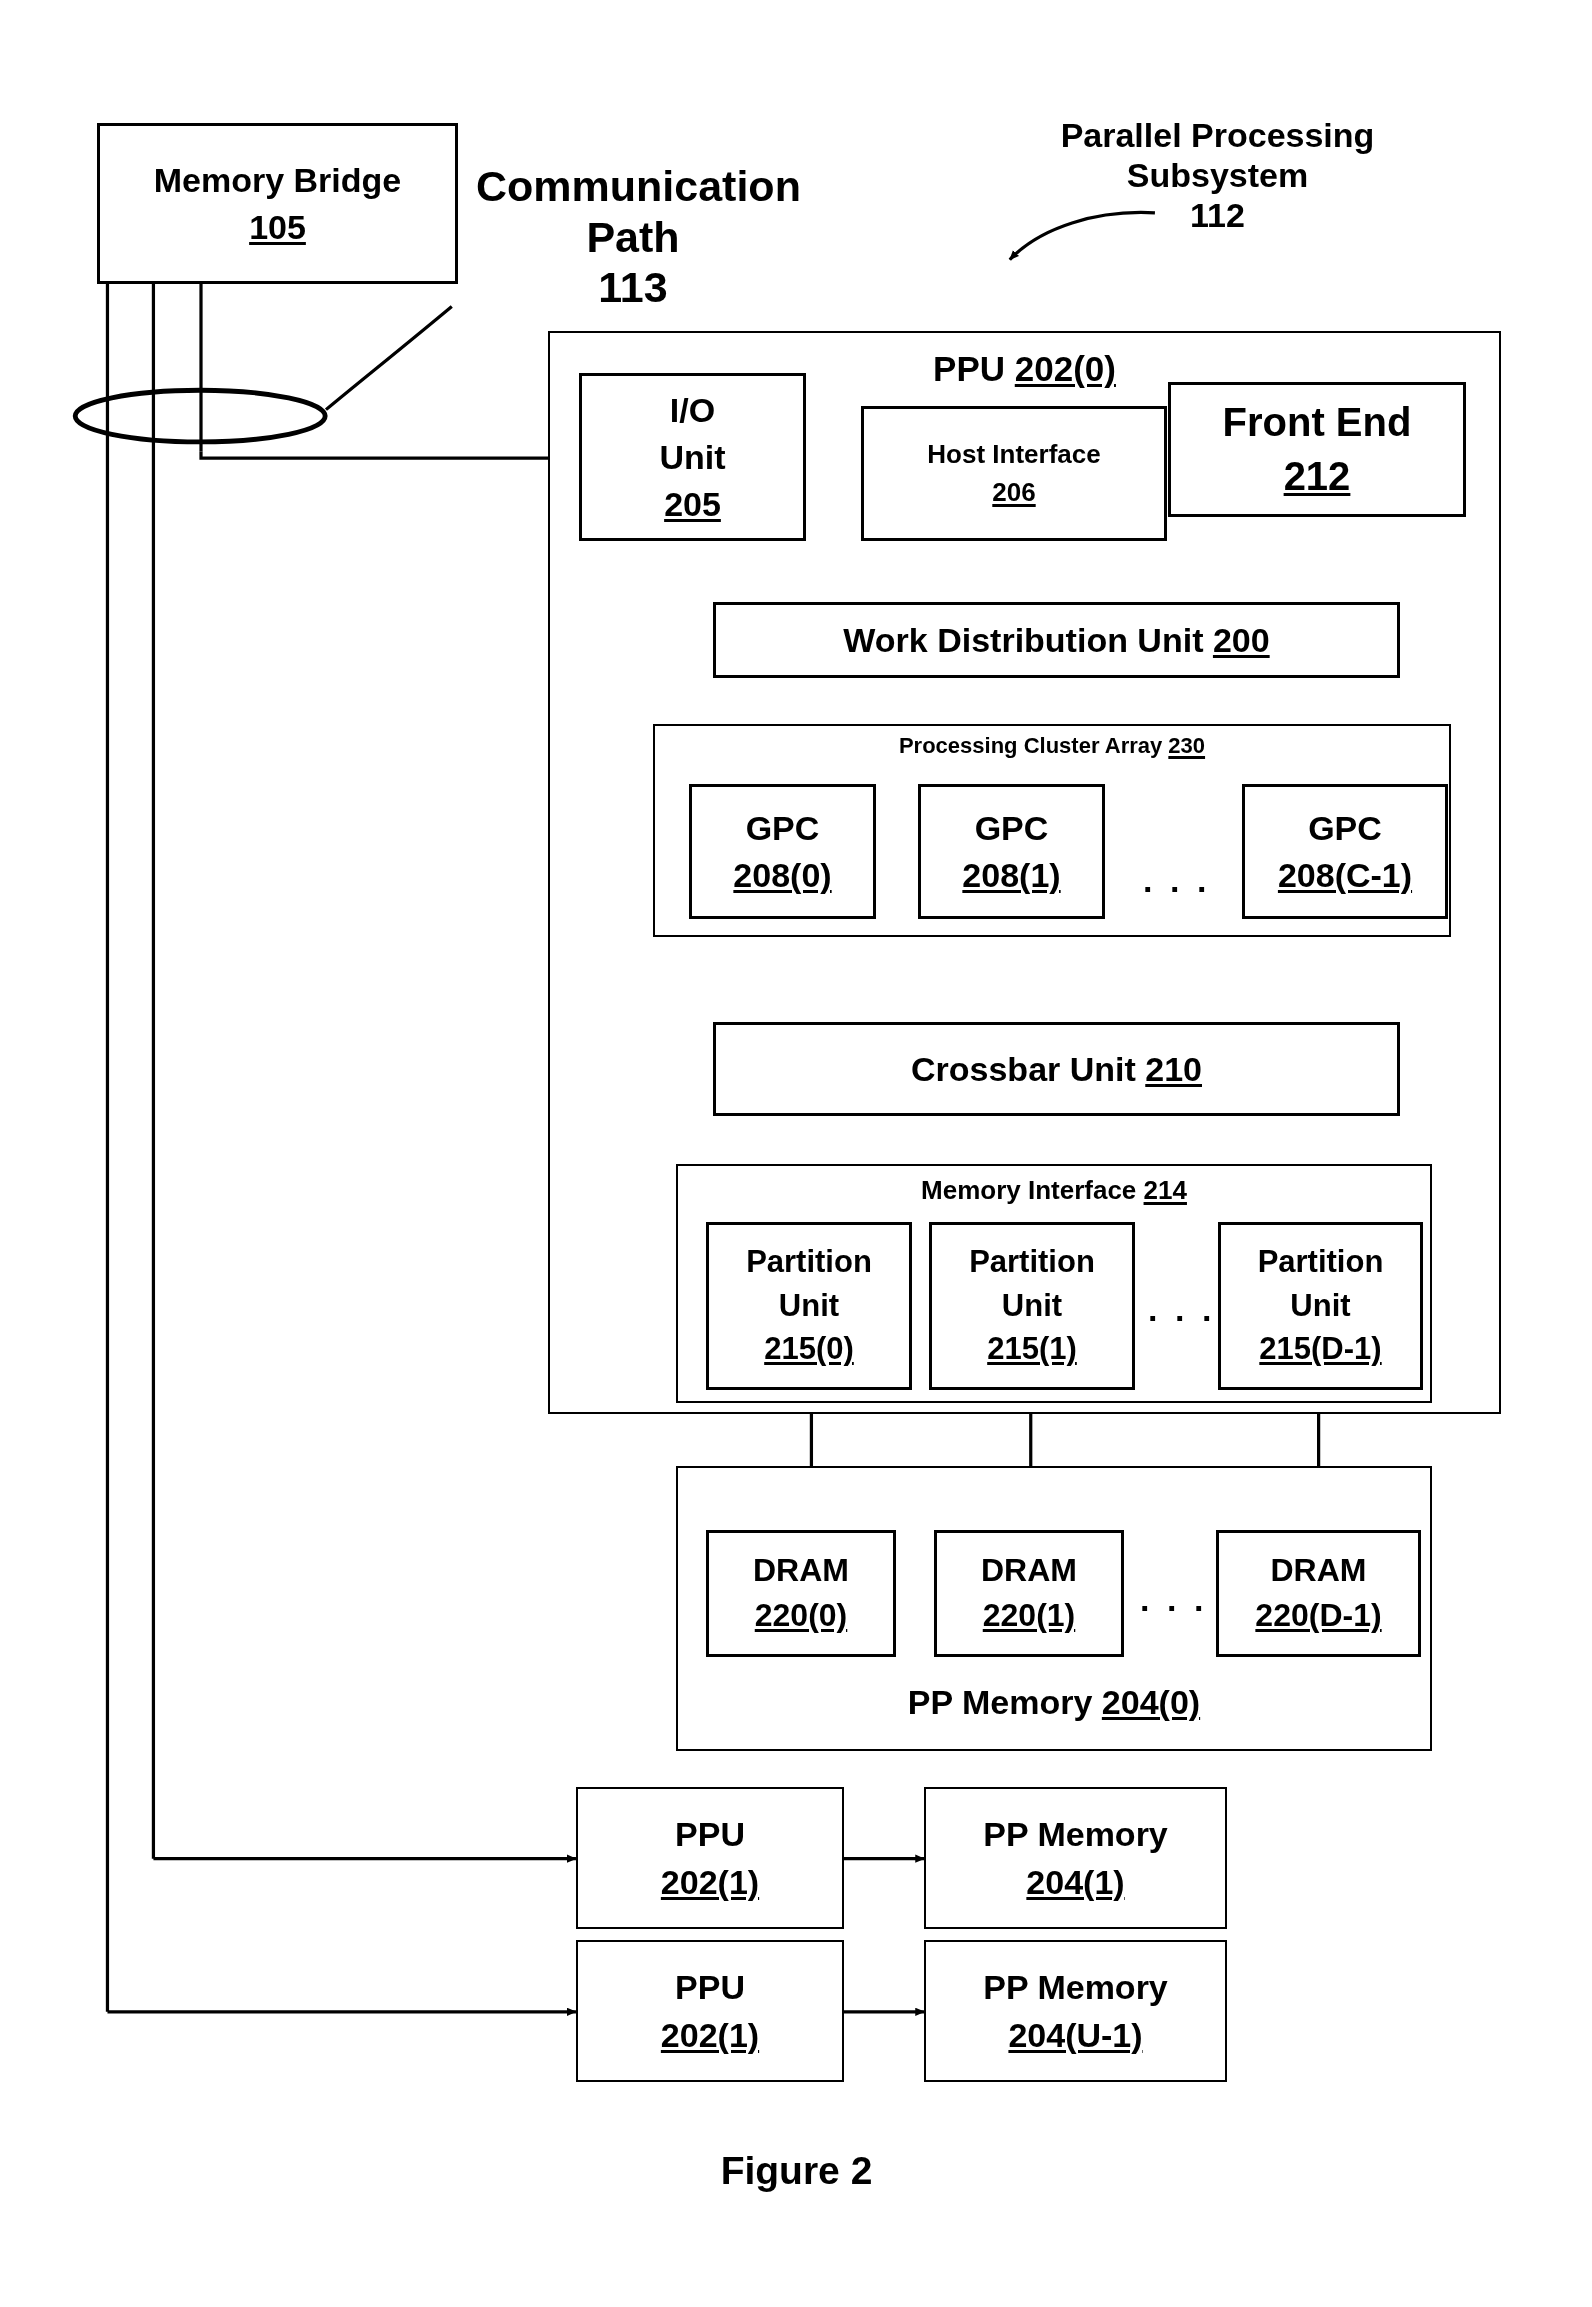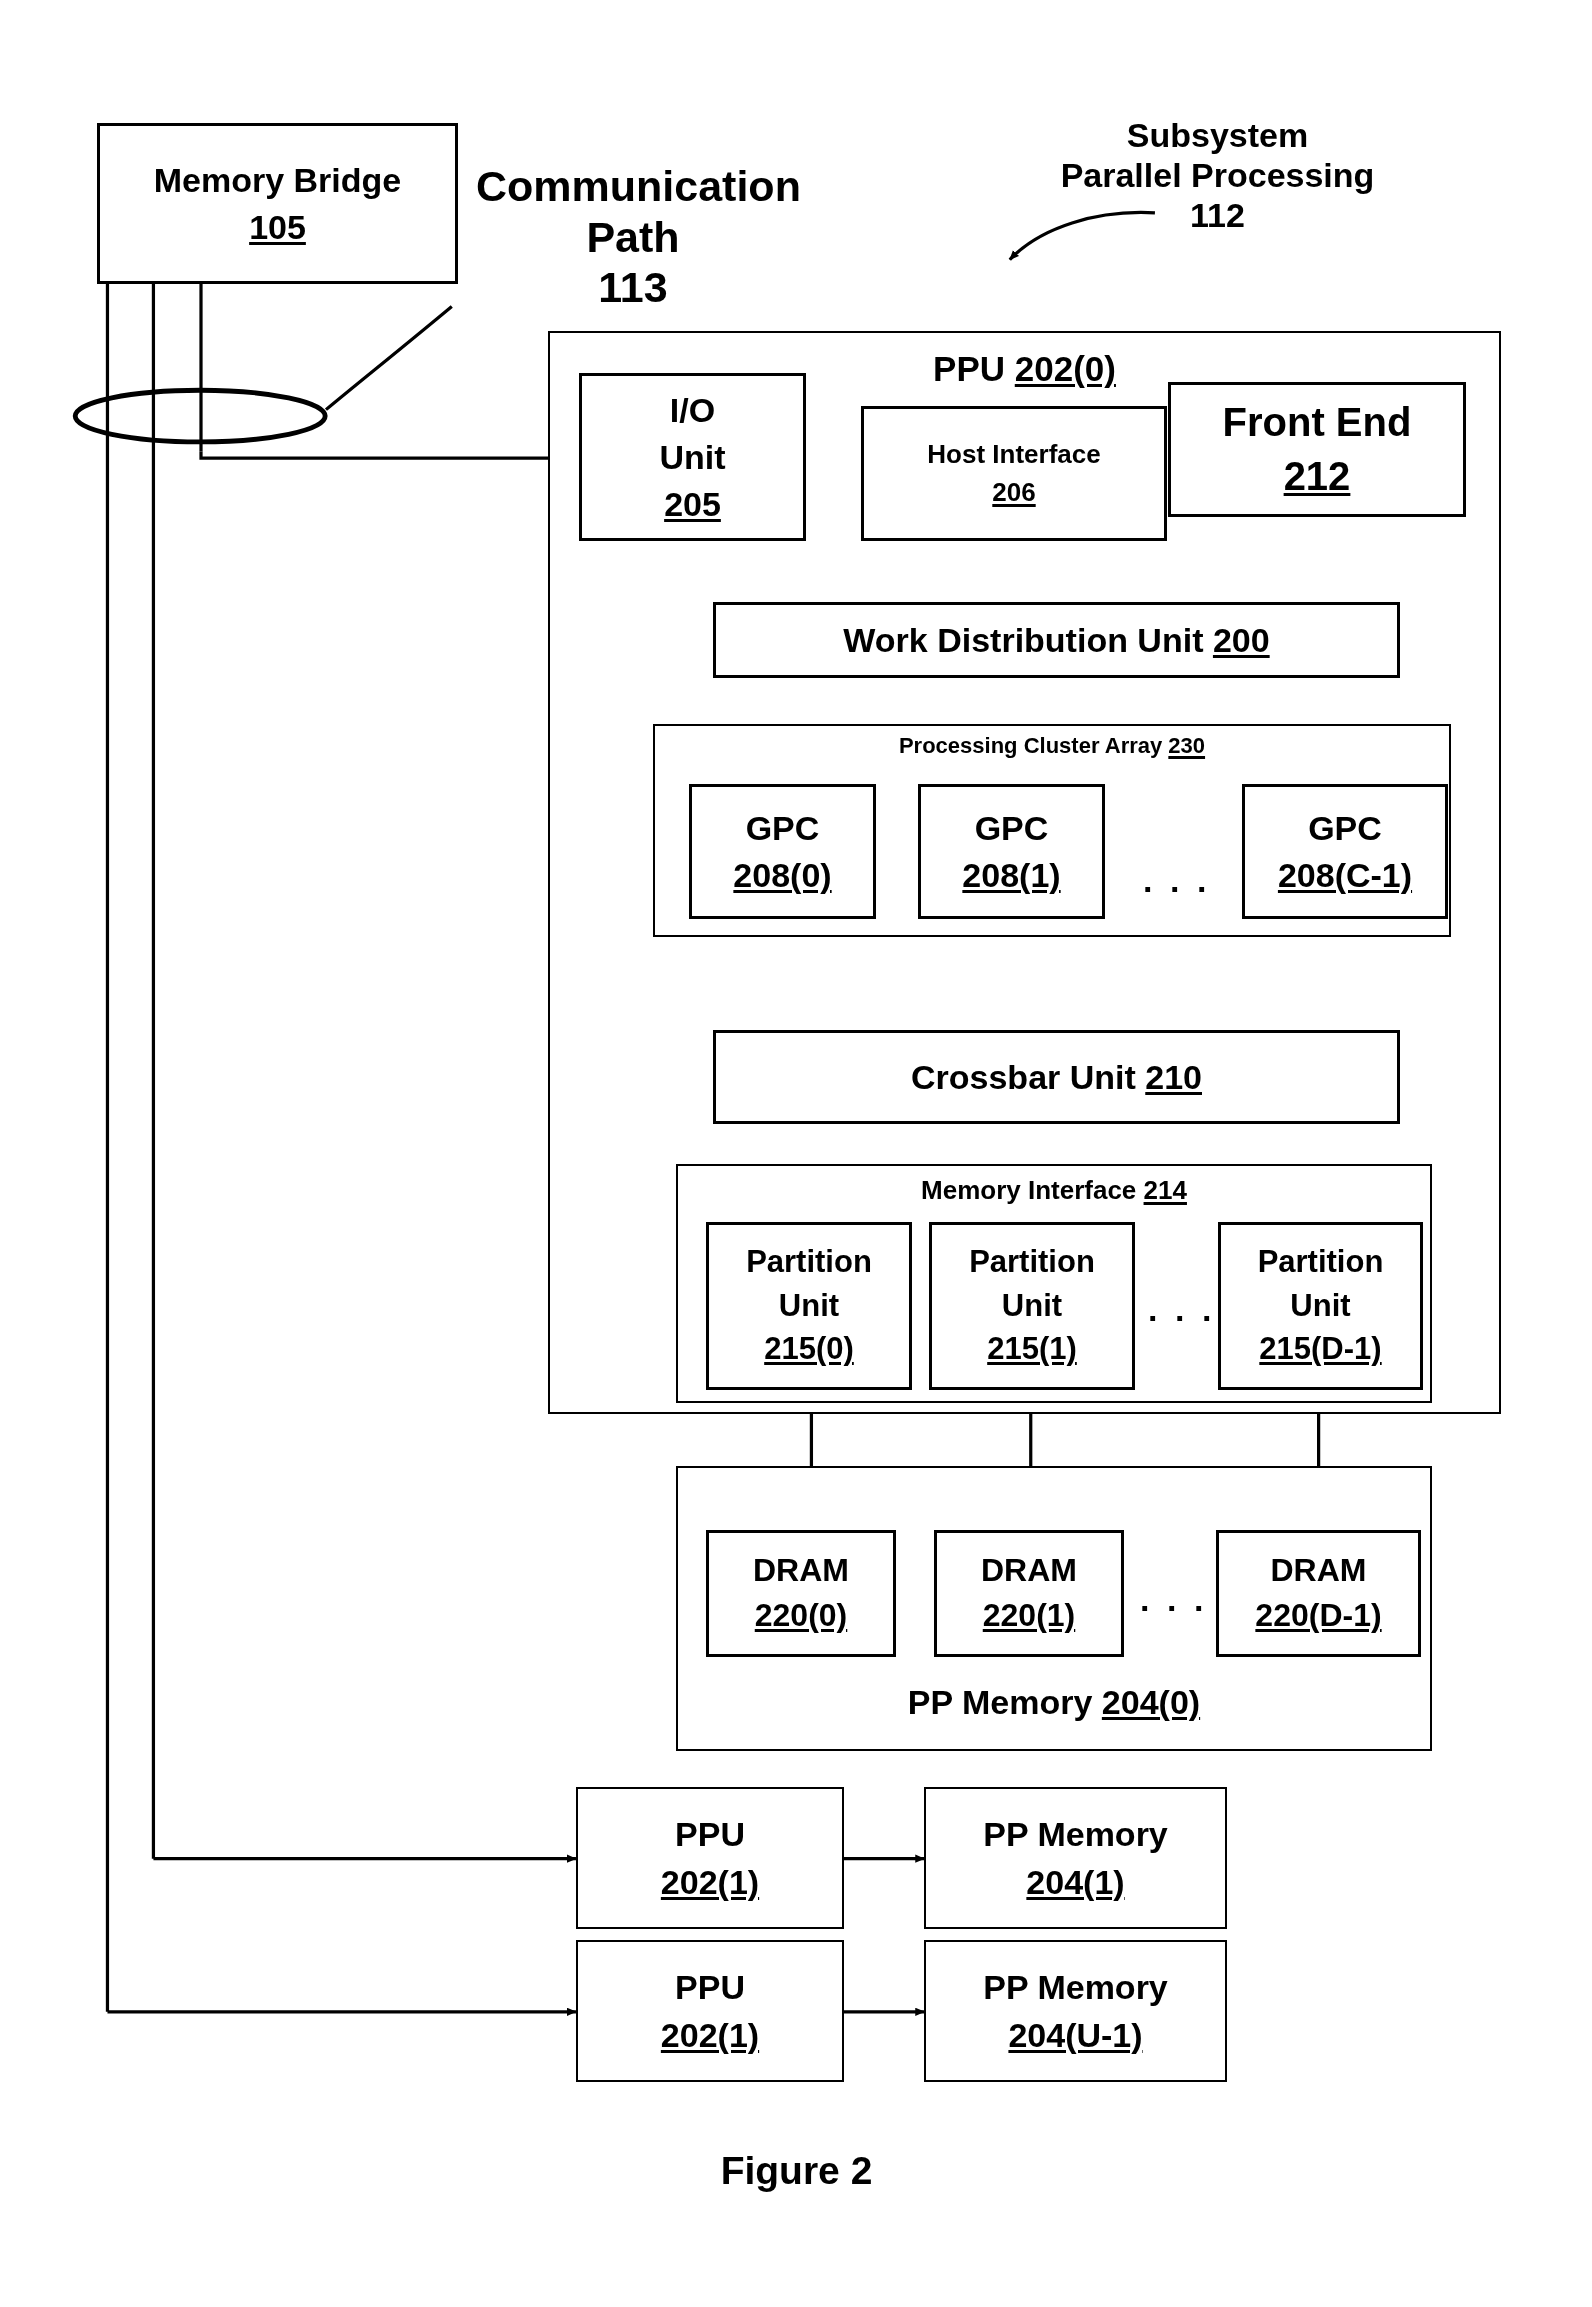--- a/index.html
+++ b/index.html
@@ -86,22 +86,22 @@
     <div class="u">105</div>
   </div>
 
   <div class="lbl" style="left:476px;top:161px;width:314px;font-size:43px;">
     <div>Communication</div>
     <div>Path</div>
     <div>113</div>
   </div>
 
   <div class="lbl" style="left:1000px;top:115px;width:435px;font-size:34px;">
+    <div>Parallel Processing</div>
     <div>Subsystem</div>
-    <div>Parallel Processing</div>
     <div>112</div>
   </div>
 
   <div class="box group thin" style="left:548px;top:331px;width:953px;height:1083px;"></div>
   <div class="lbl" style="left:855px;top:348px;width:339px;font-size:35px;">
     <span>PPU </span><span class="u">202(0)</span>
   </div>
 
   <div class="box" style="left:579px;top:373px;width:227px;height:168px;font-size:34px;">
     <div>I/O</div>
@@ -137,21 +137,21 @@
   <div class="box" style="left:918px;top:784px;width:187px;height:135px;font-size:34px;">
     <div>GPC</div>
     <div class="u">208(1)</div>
   </div>
   <div class="box" style="left:1242px;top:784px;width:206px;height:135px;font-size:34px;">
     <div>GPC</div>
     <div class="u">208(C-1)</div>
   </div>
   <div class="dots" style="left:1143px;top:861px;font-size:34px;">. . .</div>
 
-  <div class="box" style="left:713px;top:1022px;width:687px;height:94px;font-size:34px;margin-top:8px;">
+  <div class="box" style="left:713px;top:1022px;width:687px;height:94px;font-size:34px;">
     <div>
       <span>Crossbar Unit </span><span class="u">210</span>
     </div>
   </div>
 
   <div class="box group thin" style="left:676px;top:1164px;width:756px;height:239px;">
     <div class="grp-title" style="margin-top:9.7px;font-size:26px;">
       <span>Memory Interface </span><span class="u">214</span>
     </div>
   </div>

